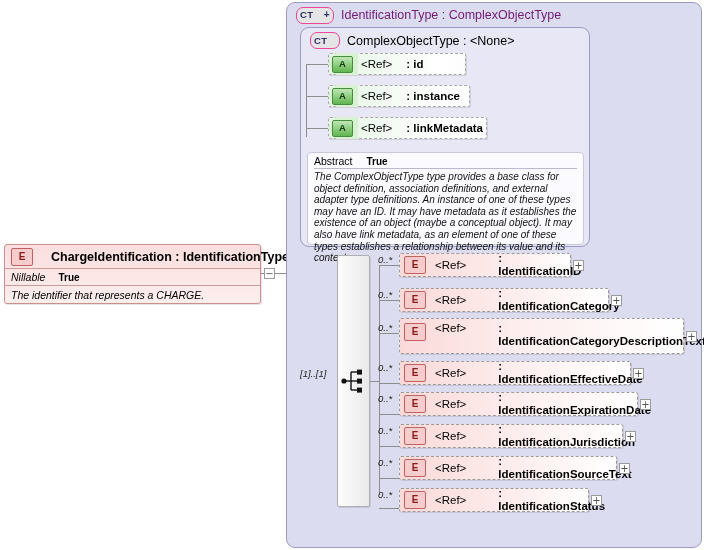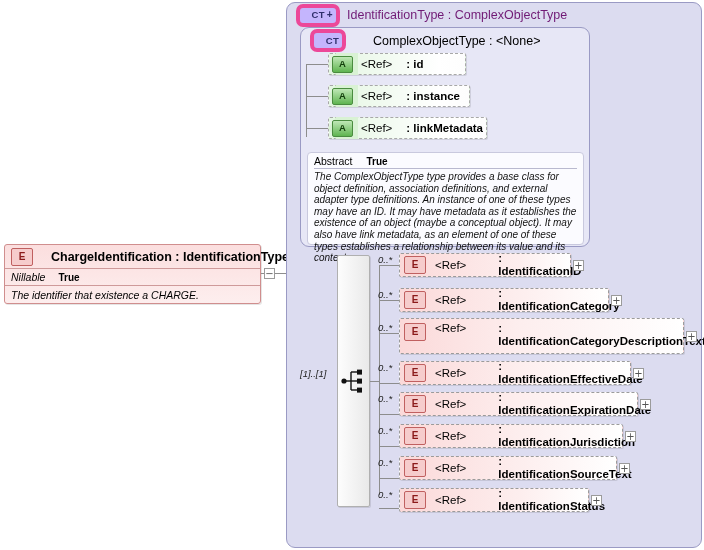--- a/index.html
+++ b/index.html
@@ -26,42 +26,42 @@
   }
   .ct-outer-head{
     left:0;top:0;height:24px;width:100%;
     display:flex;align-items:center;gap:7px;
     padding-left:8px;
   }
   .ct-title{font-size:12.5px;color:#701a75;white-space:nowrap;}
 
   
   .badge-ct{
-    display:inline-flex;align-items:center;justify-content:flex-end;
+    display:inline-flex;align-items:center;justify-content:space-between;
     height:15px;min-width:22px;padding:0 3px;
-    border:4px solid #ec4899;border-radius:7px;
-    background:#c4b5fd;
+    border:1px solid #ec4899;border-radius:7px;
+    background:#e5e5e5;
     color:#2e2e6b;font-size:9.5px;font-weight:bold;
     letter-spacing:.3px;line-height:1;
   }
   .badge-ct.plus{min-width:30px;gap:2px;}
   .plusglyph{font-size:10px;line-height:1;font-weight:bold;}
 
   
   .ct-inner{
     left:300px;top:27px;width:290px;height:220px;
     background:#e7e7f6;
     border:1px solid #9a9ac4;
     border-radius:9px;
   }
   .ct-inner-head{
     left:0;top:0;height:23px;width:100%;
     display:flex;align-items:center;gap:7px;padding-left:8px;
   }
-  .ct-inner-title{font-size:12.5px;margin-left:20px;}
+  .ct-inner-title{font-size:12.5px;}
 
   
   .attr-wrap{
     height:22px;
     display:flex;align-items:center;
     border:1px dashed #a8a8a8;
     background:linear-gradient(to right,#e4f6e2 0px,#ffffff 110px,#fdfdfd 100%);
     border-radius:2px;
     box-shadow:1px 1px 0 rgba(0,0,0,.10);
     padding-left:3px;
@@ -210,21 +210,21 @@
 
   <div class="abs root-box">
     <div class="root-head">
       <span class="elem-badge">E</span>
       <span class="root-title">ChargeIdentification : IdentificationType</span>
     </div>
     <div class="root-prop">
       <span class="root-prop-label">Nillable</span>
       <span class="root-prop-value">True</span>
     </div>
-    <div class="root-desc">The identifier that existence a CHARGE.</div>
+    <div class="root-desc">The identifier that represents a CHARGE.</div>
   </div>
 
   <div class="abs ln lnh" style="left:261px;top:273px;width:4px;"></div>
   <div class="abs collapser" style="left:264px;top:268px;">−</div>
   <div class="abs ln lnh" style="left:275px;top:273px;width:62px;"></div>
 
   <div class="abs ct-outer"></div>
 
   <div class="abs ct-outer-head" style="left:288px;top:3px;width:410px;">
     <span class="badge-ct plus">

